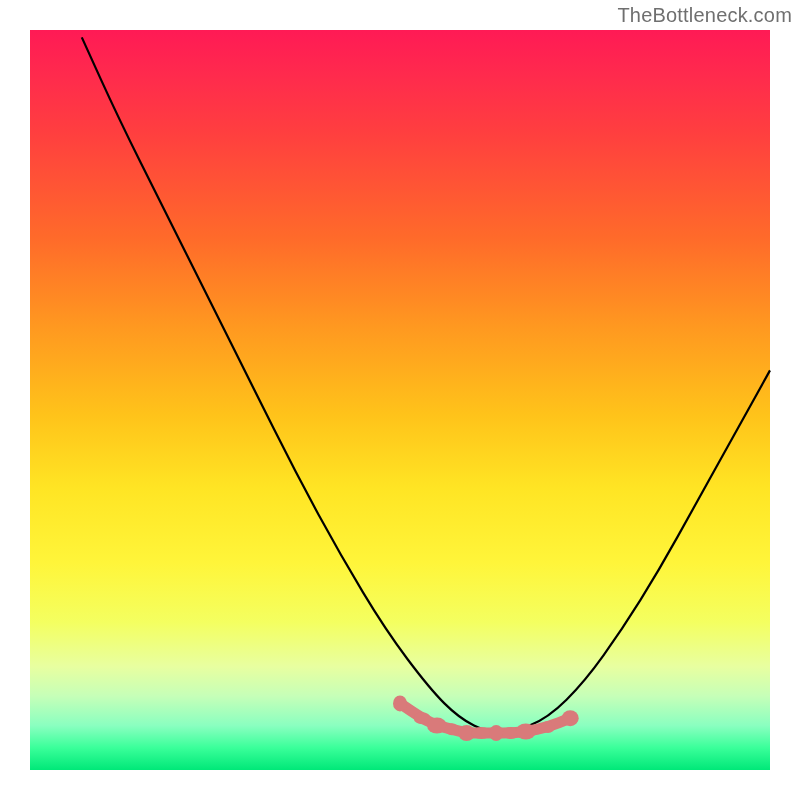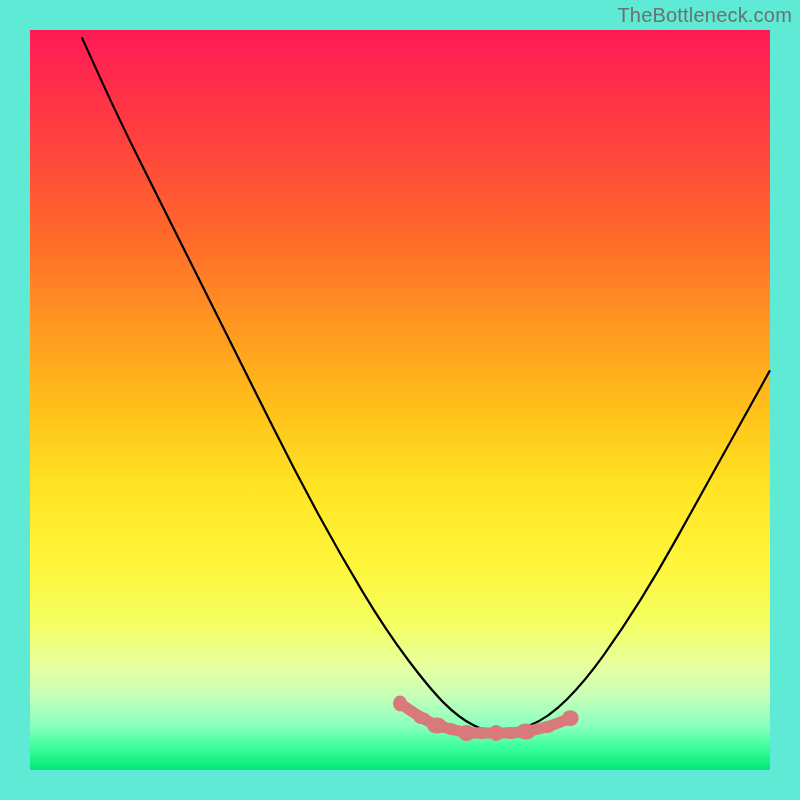--- a/index.html
+++ b/index.html
@@ -8,21 +8,21 @@
     width: 800px;
     height: 800px;
     background: #000;
     overflow: hidden;
     font-family: Arial, Helvetica, sans-serif;
   }
   .stage {
     position: relative;
     width: 800px;
     height: 800px;
-    background: #5eead4;
+    background: #ffffff;
   }
   .plot-area {
     position: absolute;
     left: 30px;
     top: 30px;
     width: 740px;
     height: 740px;
     
     background: linear-gradient(to bottom,
       #ff1a55 0%,

